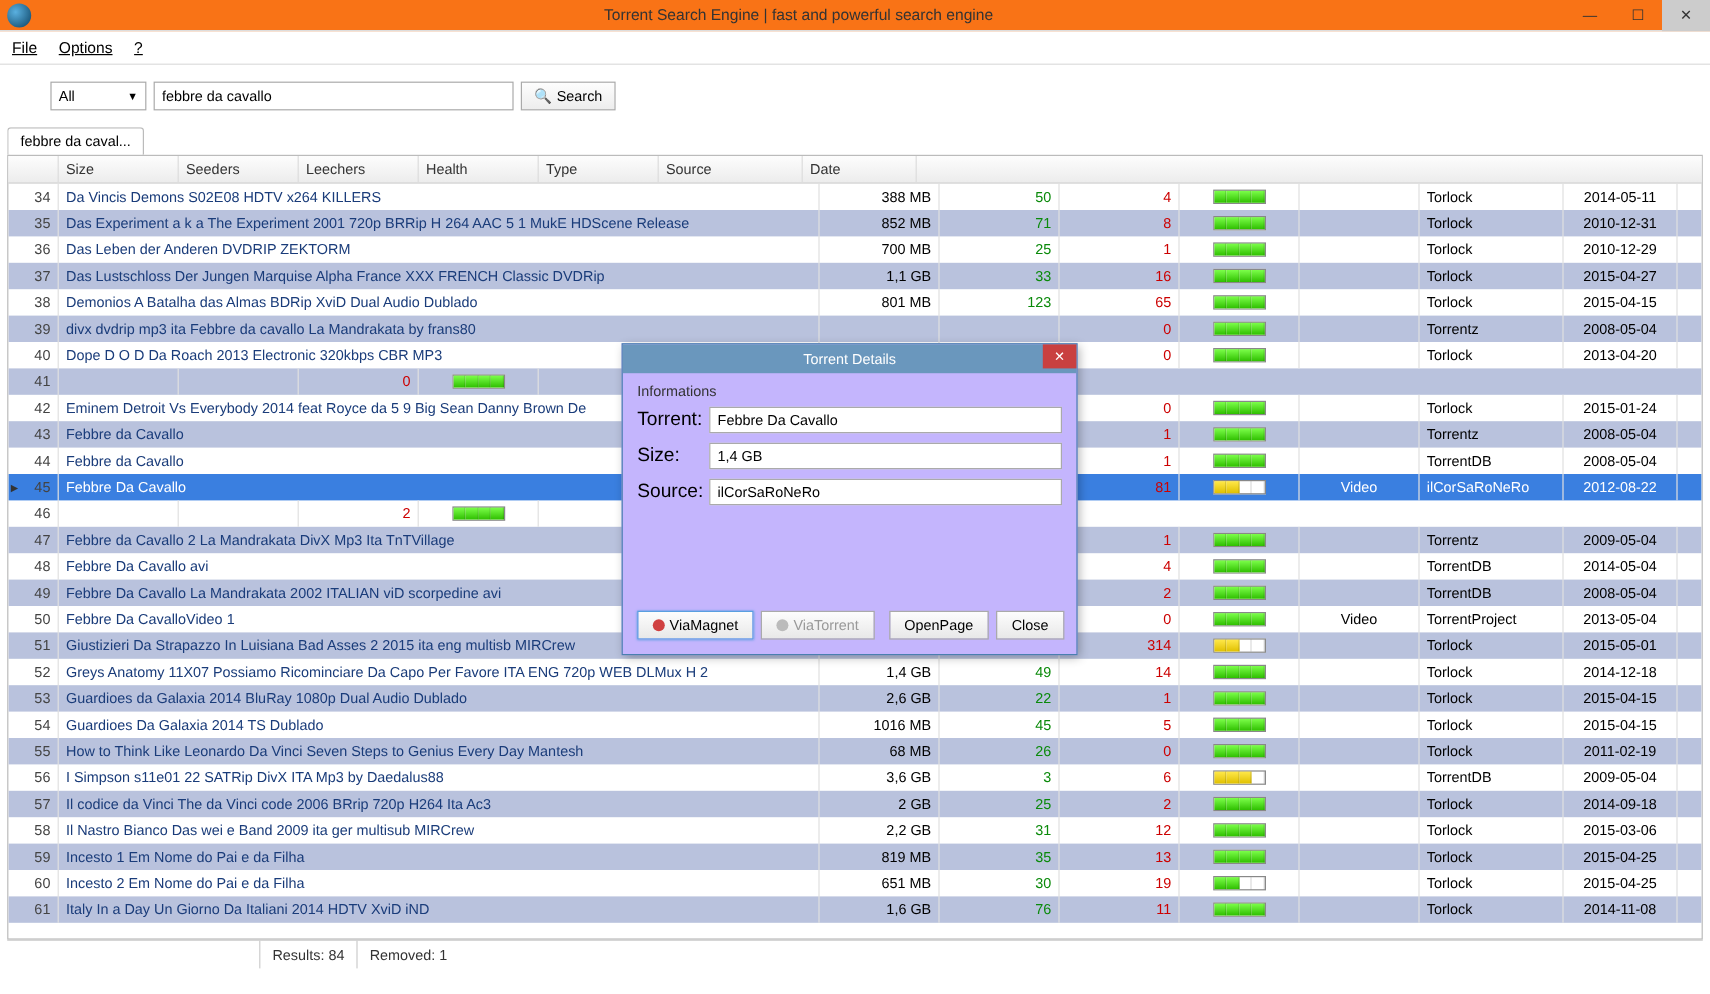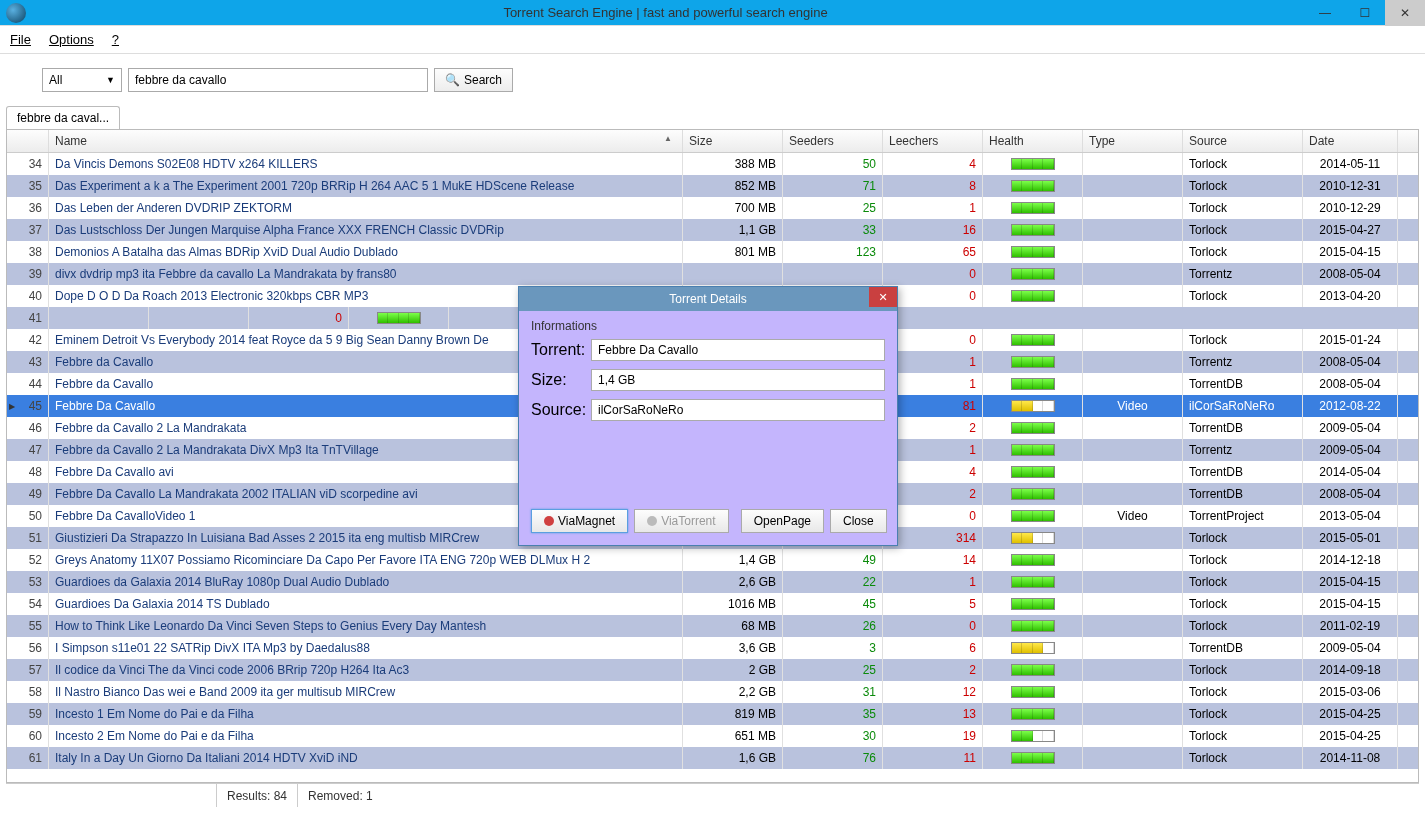--- a/index.html
+++ b/index.html
@@ -1,17 +1,17 @@
 <!DOCTYPE html>
 <html><head>
 <meta charset="utf-8">
 <style>
 * { margin: 0; padding: 0; box-sizing: border-box; font-family: "Segoe UI", Tahoma, sans-serif; font-size: 12px; }
 body { background: #fff; overflow: hidden; width: 1425px; height: 828px; position: relative; }
-.titlebar { height: 26px; display: flex; align-items: center; background: #0ea5e9; border-bottom: 1px solid #ddd; }
+.titlebar { height: 26px; display: flex; align-items: center; background: #f97316; border-bottom: 1px solid #ddd; }
 .titlebar .app-icon { width: 20px; height: 20px; margin-left: 6px; border-radius: 50%; background: radial-gradient(circle at 35% 35%, #5ab0e0, #0a4060); }
 .titlebar .title { flex: 1; text-align: center; font-size: 13px; color: #333; }
 .win-btns { display: flex; }
 .win-btn { width: 40px; height: 26px; display: flex; align-items: center; justify-content: center; color: #333; }
 .win-btn.close { background: #ccc; }
 .menubar { height: 28px; display: flex; align-items: center; padding: 0 10px; gap: 18px; border-bottom: 1px solid #ddd; }
 .menubar span { font-size: 13px; text-decoration: underline; }
 .searchbar { padding: 14px 10px; display: flex; align-items: center; gap: 6px; margin-left: 32px; }
 .combo { width: 80px; height: 24px; border: 1px solid #aaa; display: flex; align-items: center; padding: 0 6px; justify-content: space-between; background: #fff; }
 .combo .arrow { font-size: 9px; }
@@ -94,21 +94,20 @@
   </button>
 </div>
 
 <div class="tabstrip">
   <div class="tab">febbre da caval...</div>
 </div>
 
 <div class="grid-wrap">
   <div class="grid-header">
     <div class="cell c-idx"></div>
-    <div class="cell c-name">Name</div>
     <div class="cell c-size">Size</div>
     <div class="cell c-seed">Seeders</div>
     <div class="cell c-leech">Leechers</div>
     <div class="cell c-health">Health</div>
     <div class="cell c-type">Type</div>
     <div class="cell c-src">Source</div>
     <div class="cell c-date">Date</div>
   </div>
   <div class="grid-body" id="grid-body">
       <div class="row">
@@ -321,21 +320,20 @@
             <div class="seg"></div>
             <div class="seg"></div>
           </div>
         </div>
         <div class="cell c-type">Video</div>
         <div class="cell c-src">ilCorSaRoNeRo</div>
         <div class="cell c-date">2012-08-22</div>
       </div>
       <div class="row">
         <div class="cell c-idx">46</div>
-        <div class="cell c-name">Febbre da Cavallo 2 La Mandrakata</div>
         <div class="cell c-size"></div>
         <div class="cell c-seed"></div>
         <div class="cell c-leech">2</div>
         <div class="cell c-health">
           <div class="healthbar">
             <div class="seg g"></div>
             <div class="seg g"></div>
             <div class="seg g"></div>
             <div class="seg g"></div>
           </div>

